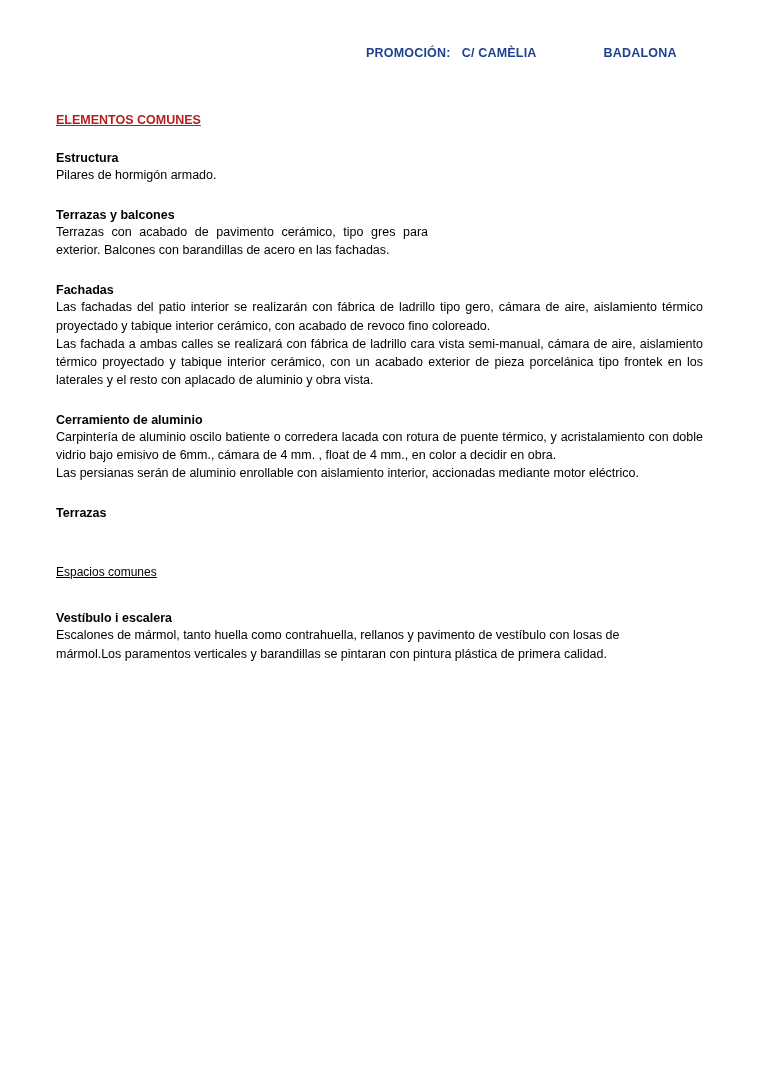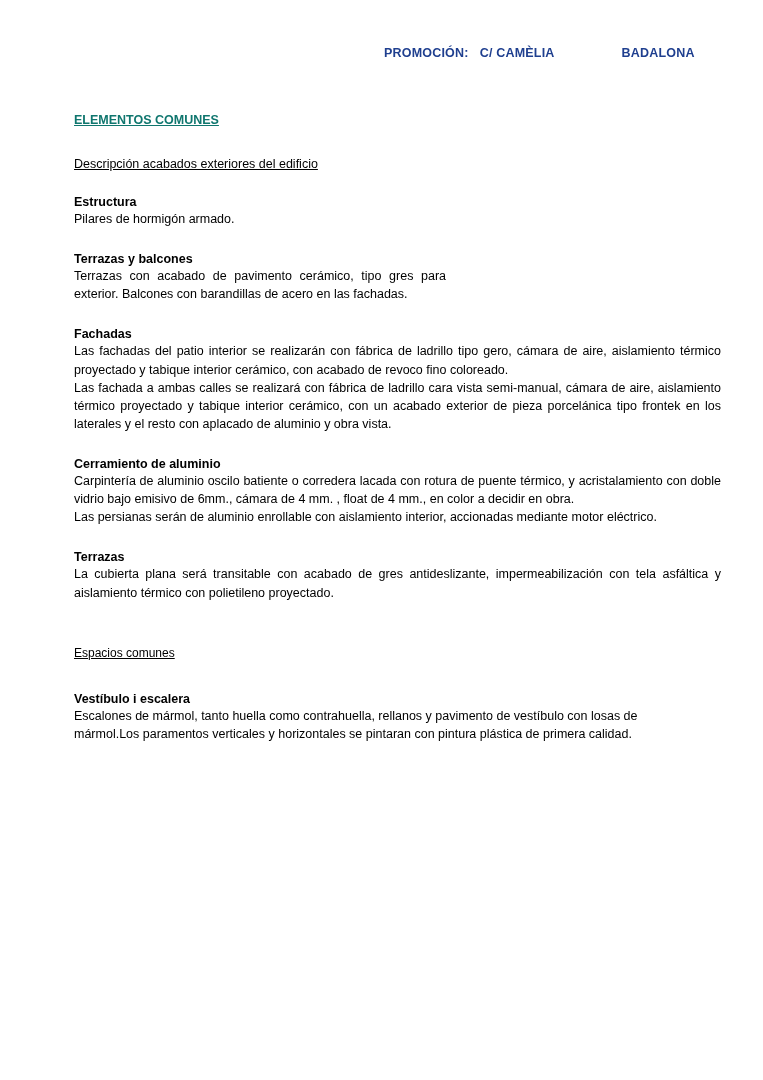--- a/index.html
+++ b/index.html
@@ -13,41 +13,41 @@
     font-family: "Liberation Sans", sans-serif;
     color: #000000;
     position: relative;
     overflow: hidden;
   }
   .page {
     position: relative;
     width: 725px;
     height: 1080px;
     box-sizing: border-box;
-    padding: 40px 46px 0 74px;
+    padding: 40px 46px 0 56px;
   }
 
   
   .doc-header {
     color: #1f3f8f;
     font-weight: bold;
     font-size: 12.5px;
     letter-spacing: 0.2px;
     margin-top: 6px;
     margin-left: 310px;
     white-space: nowrap;
   }
   .doc-header .promo-gap {
     display: inline-block;
     width: 60px;
   }
 
   
   .section-title {
-    color: #0f766e;
+    color: #b91c1c;
     font-weight: bold;
     font-size: 12.5px;
     text-decoration: underline;
     margin-top: 53px;
   }
 
   .subsection-underline {
     font-size: 12.5px;
     text-decoration: underline;
     margin-top: 30px;
@@ -100,21 +100,20 @@
   <div class="doc-header">
     <span>PROMOCIÓN:</span>
     &nbsp;
     <span>C/ CAMÈLIA</span>
     <span class="promo-gap"></span>
     <span>BADALONA</span>
   </div>
 
   <div class="section-title">ELEMENTOS COMUNES</div>
 
-  <div class="subsection-underline">Descripción acabados exteriores del edificio</div>
 
   <div class="block">
     <div class="block-heading">Estructura</div>
     <p class="para wide">Pilares de hormigón armado.</p>
   </div>
 
   <div class="block">
     <div class="block-heading">Terrazas y balcones</div>
     <p class="para justify narrow">Terrazas con acabado de pavimento cerámico, tipo gres para exterior. Balcones con barandillas de acero en las fachadas.</p>
   </div>
@@ -126,25 +125,24 @@
   </div>
 
   <div class="block">
     <div class="block-heading">Cerramiento de aluminio</div>
     <p class="para justify wide">Carpintería de aluminio oscilo batiente o corredera lacada con rotura de puente térmico, y acristalamiento con doble vidrio bajo emisivo de 6mm., cámara de 4 mm. , float de 4 mm., en color a decidir en obra.</p>
     <p class="para justify wide">Las persianas serán de aluminio enrollable con aislamiento interior, accionadas mediante motor eléctrico.</p>
   </div>
 
   <div class="block">
     <div class="block-heading">Terrazas</div>
-    <p class="para justify wide">La cubierta plana será transitable con acabado de gres antideslizante, impermeabilización con tela asfáltica y aislamiento térmico con polietileno  proyectado.</p>
   </div>
 
   <div class="spacer-lg"></div>
 
   <div class="espacios">Espacios comunes</div>
 
   <div class="block" style="margin-top:32px;">
     <div class="block-heading">Vestíbulo i escalera</div>
-    <p class="para med">Escalones de mármol, tanto huella como contrahuella, rellanos y pavimento de vestíbulo con losas de mármol.Los paramentos verticales y horizontales se pintaran con pintura plástica de primera calidad.</p>
+    <p class="para med">Escalones de mármol, tanto huella como contrahuella, rellanos y pavimento de vestíbulo con losas de mármol.Los paramentos verticales y barandillas se pintaran con pintura plástica de primera calidad.</p>
   </div>
 
 </div>
 
 </body></html>

